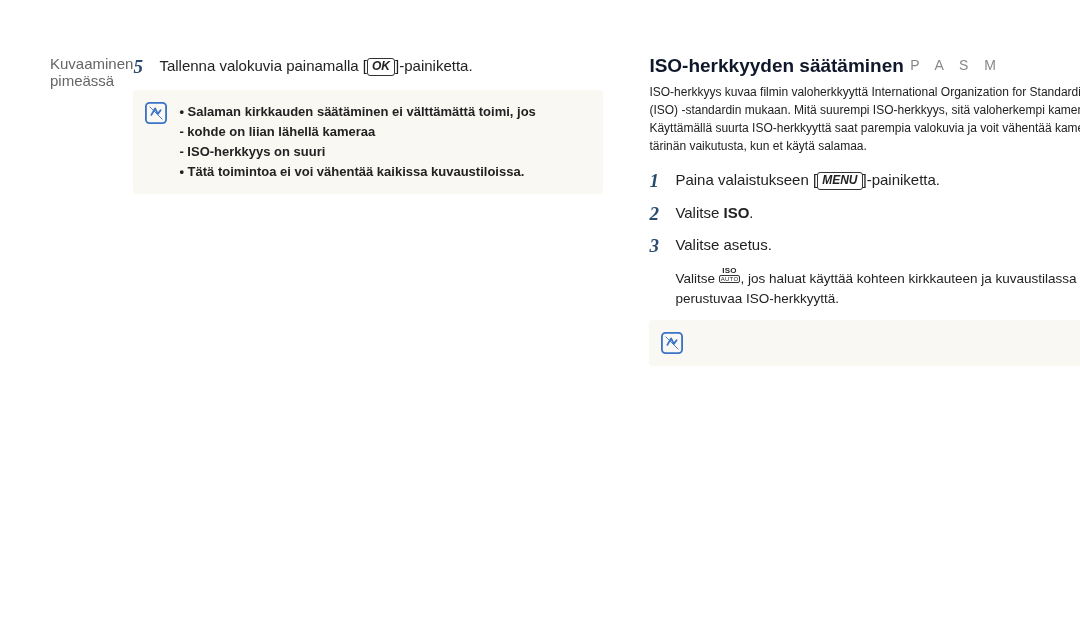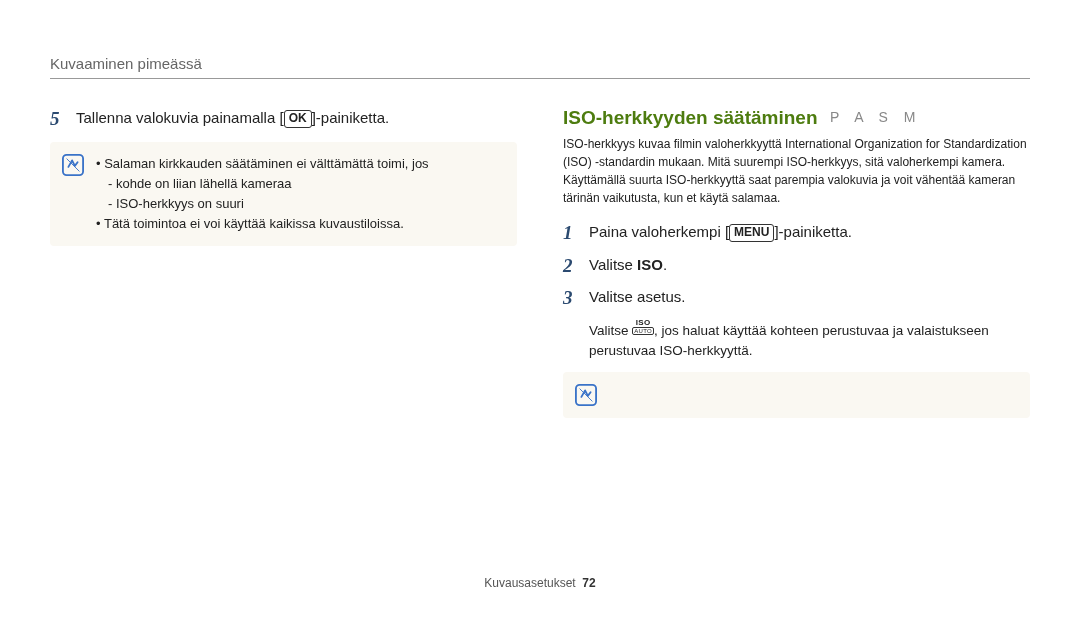--- a/index.html
+++ b/index.html
@@ -7,21 +7,21 @@
     font-family: Arial, Helvetica, sans-serif;
     background: #fff;
     width: 1080px;
     height: 630px;
     position: relative;
     color: #333;
   }
   .page {
     padding: 55px 50px 40px 50px;
     display: flex;
-    flex-direction: column;
+    flex-direction: row;
     height: 100%;
   }
   .header-title {
     font-size: 15px;
     color: #666;
     margin-bottom: 6px;
   }
   .header-rule {
     border: none;
     border-top: 1px solid #999;
@@ -65,20 +65,21 @@
   }
   .key-box {
     display: inline-block;
     border: 1.4px solid #333;
     border-radius: 3px;
     padding: 0px 4px;
     font-size: 12px;
     font-weight: bold;
     line-height: 1.3;
     vertical-align: 1px;
+    font-style: italic;
   }
   .iso-icon {
     display: inline-block;
     font-size: 8px;
     line-height: 1;
     vertical-align: 2px;
     text-align: center;
   }
   .iso-icon .top { letter-spacing: 0.3px; font-weight: bold;}
   .iso-icon .bot { border: 1px solid #333; border-radius: 2px; font-size: 6px; padding: 0 1px; display: inline-block; letter-spacing: 0.3px; }
@@ -93,36 +94,36 @@
   .note-icon {
     width: 22px;
     height: 22px;
     flex-shrink: 0;
   }
   .note-text {
     font-size: 13px;
     line-height: 1.55;
     color: #222;
   }
-  .note-text ul { list-style: none; padding-left: 0; }
+  .note-text ul { list-style: none; padding-left: 0; font-weight: bold; }
   .note-text li::before { content: "• "; margin-left: 0; }
-  .note-text .sub-li { margin-left: 12px; display: block; }
+  .note-text .sub-li { display: block; }
   .note-text .sub-li::before { content: "- "; }
   .section-heading {
     font-size: 19px;
     font-weight: bold;
-    color: #4d7c0f;
+    color: #0f172a;
     display: inline;
     margin-top: 6px;
   }
   .mode-letters {
     font-size: 14px;
     letter-spacing: 6px;
     color: #888;
-    margin-left: 8px;
+    margin-left: 2px;
     vertical-align: 2px;
   }
   .intro-p {
     font-size: 12px;
     line-height: 1.5;
     color: #222;
     margin-top: 6px;
     margin-bottom: 14px;
   }
   .footer {
@@ -157,53 +158,53 @@
           <path d="M5 5 L19 19" stroke="#3a73c8" stroke-width="1"></path>
           <path d="M7 14 L11 7 L14 13 L17 9" fill="none" stroke="#3a73c8" stroke-width="2" stroke-linecap="round" stroke-linejoin="round"></path>
         </svg>
         <div class="note-text">
           <ul>
             <li>
               <span>Salaman kirkkauden säätäminen ei välttämättä toimi, jos</span>
               <span class="sub-li">kohde on liian lähellä kameraa</span>
               <span class="sub-li">ISO-herkkyys on suuri</span>
             </li>
-            <li>Tätä toimintoa ei voi käyttää kaikissa kuvaustiloissa.</li>
+            <li>Tätä toimintoa ei voi vähentää kaikissa kuvaustiloissa.</li>
           </ul>
         </div>
       </div>
     </div>
 
     <div class="col">
       <div>
         <span class="section-heading">ISO-herkkyyden säätäminen</span>
         <span class="mode-letters">P A S M</span>
       </div>
       <p class="intro-p">ISO-herkkyys kuvaa filmin valoherkkyyttä International Organization for Standardization (ISO) -standardin mukaan. Mitä suurempi ISO-herkkyys, sitä valoherkempi kamera. Käyttämällä suurta ISO-herkkyyttä saat parempia valokuvia ja voit vähentää kameran tärinän vaikutusta, kun et käytä salamaa.</p>
 
       <div class="step">
         <span class="step-num">1</span>
         <span class="step-text">
-          <span>Paina valoherkempi [</span><span class="key-box">MENU</span><span>]-painiketta.</span>
+          <span>Paina valaistukseen [</span><span class="key-box">MENU</span><span>]-painiketta.</span>
         </span>
       </div>
 
       <div class="step">
         <span class="step-num">2</span>
         <span class="step-text">
           <span>Valitse </span><span class="bold">ISO</span><span>.</span>
         </span>
       </div>
 
       <div class="step">
         <span class="step-num">3</span>
         <span class="step-text">Valitse asetus.</span>
       </div>
       <div class="step-subtext">
-        <span>Valitse </span><span class="iso-icon"><span class="top">ISO</span><br><span class="bot">AUTO</span></span><span>, jos haluat käyttää kohteen perustuvaa ja valaistukseen perustuvaa ISO-herkkyyttä.</span>
+        <span>Valitse </span><span class="iso-icon"><span class="top">ISO</span><br><span class="bot">AUTO</span></span><span>, jos haluat käyttää kohteen kirkkauteen ja kuvaustilassa perustuvaa ISO-herkkyyttä.</span>
       </div>
 
       <div class="note-box">
         <svg class="note-icon" viewBox="0 0 24 24">
           <rect x="1" y="1" width="22" height="22" rx="4" fill="none" stroke="#3a73c8" stroke-width="2"></rect>
           <path d="M5 5 L19 19" stroke="#3a73c8" stroke-width="1"></path>
           <path d="M7 14 L11 7 L14 13 L17 9" fill="none" stroke="#3a73c8" stroke-width="2" stroke-linecap="round" stroke-linejoin="round"></path>
         </svg>
       </div>
     </div>

